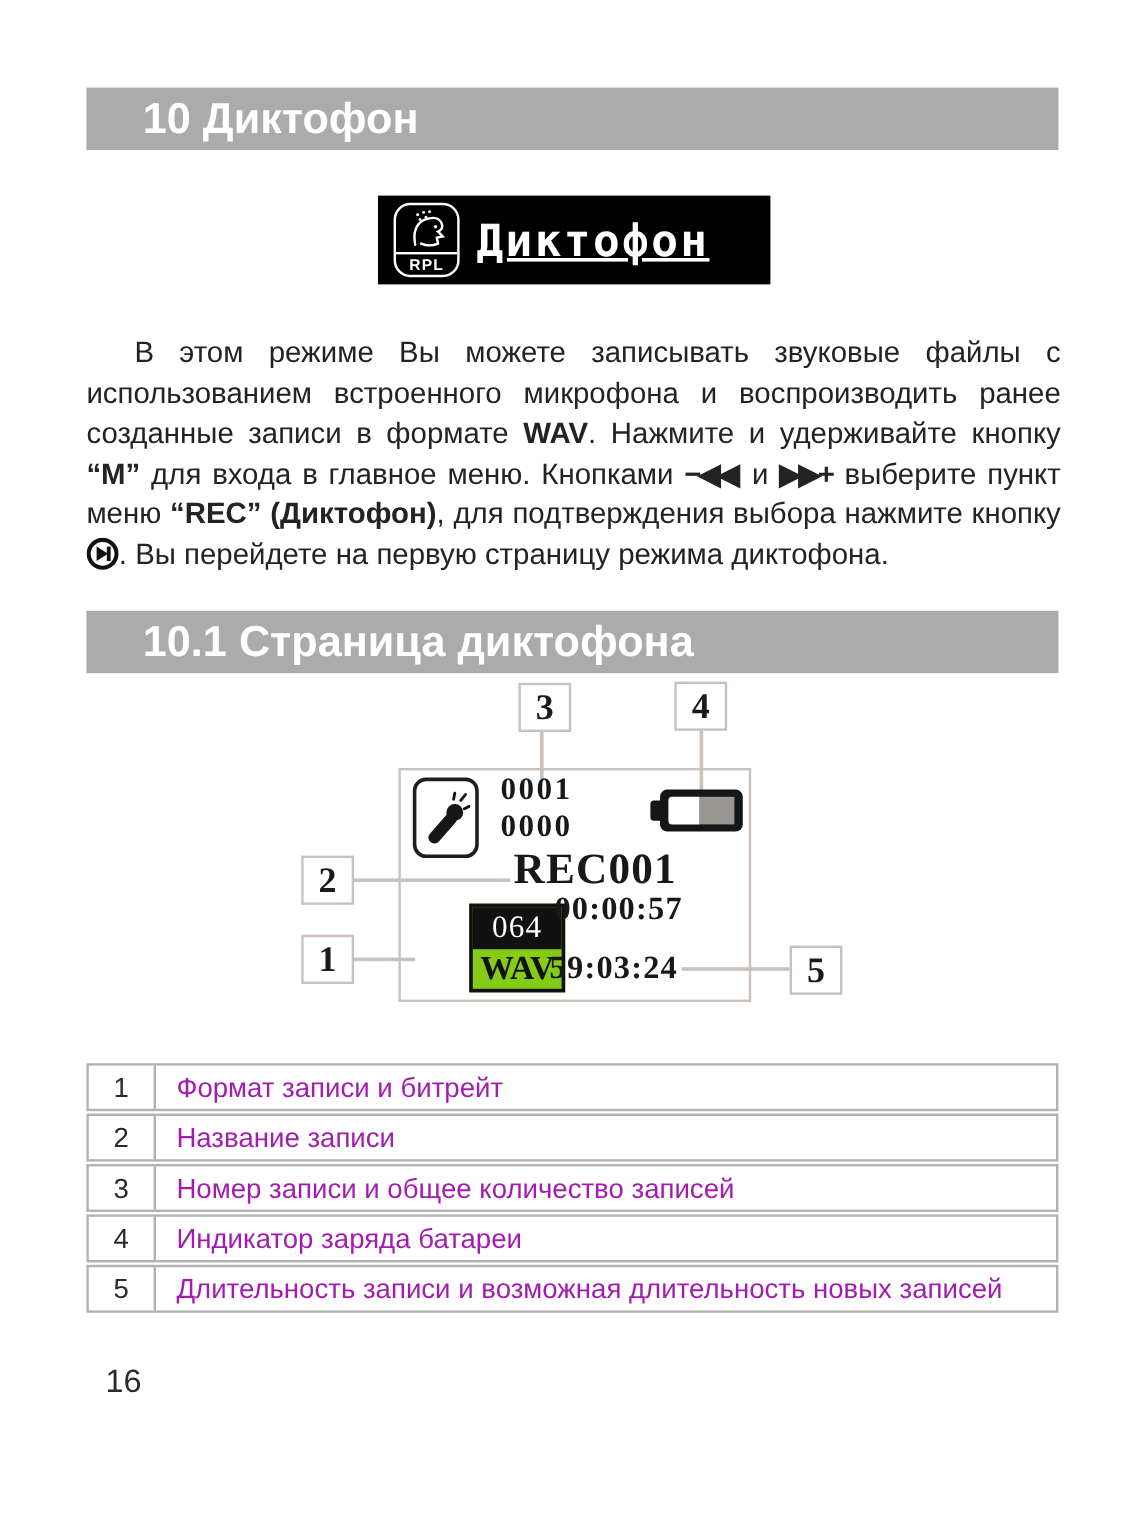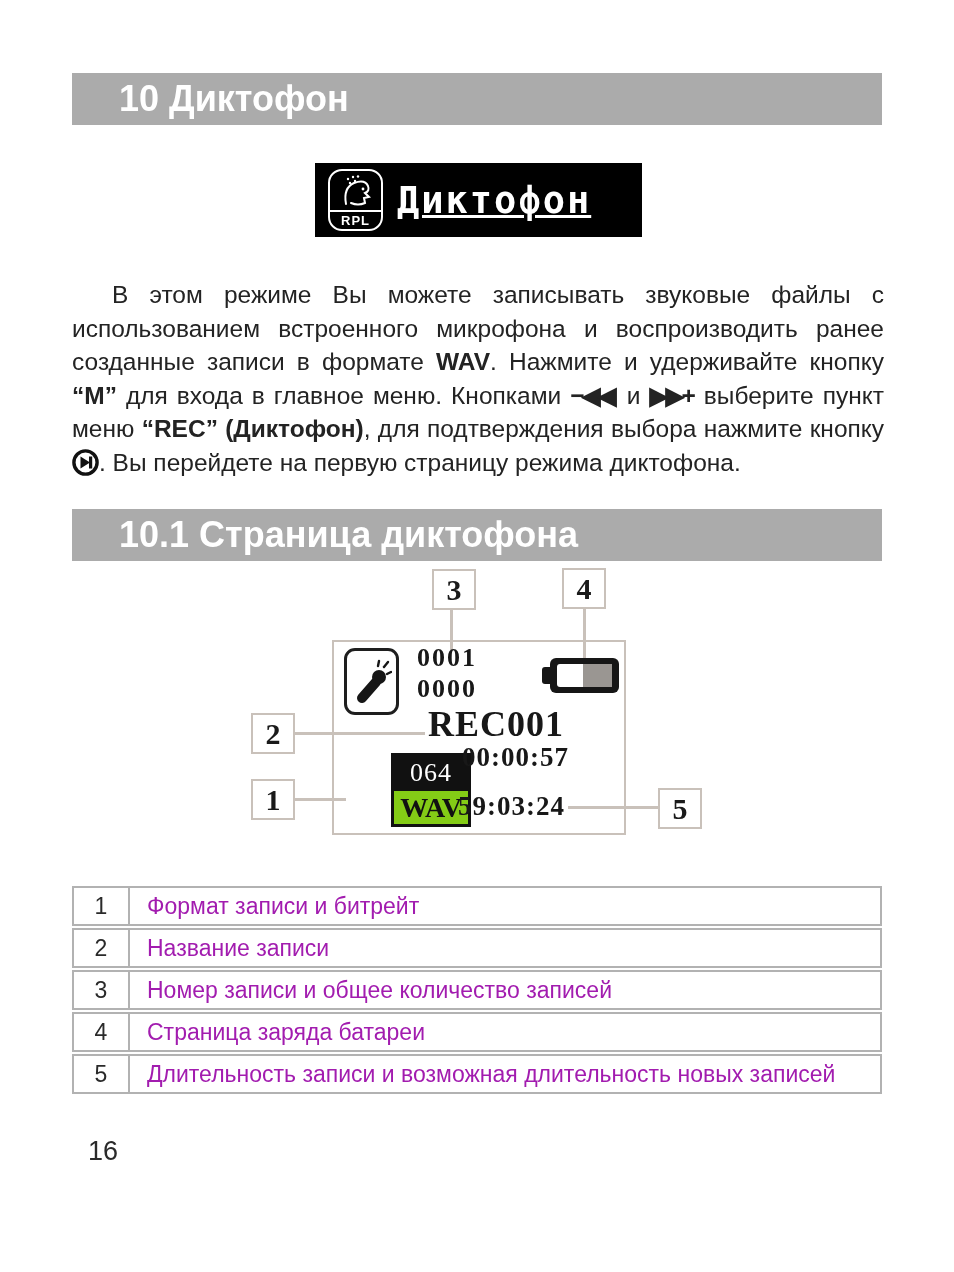--- a/index.html
+++ b/index.html
@@ -230,21 +230,21 @@
   <div class="trow">
     <div class="tnum">2</div>
     <div class="tdesc">Название записи</div>
   </div>
   <div class="trow">
     <div class="tnum">3</div>
     <div class="tdesc">Номер записи и общее количество записей</div>
   </div>
   <div class="trow">
     <div class="tnum">4</div>
-    <div class="tdesc">Страница заряда батареи</div>
+    <div class="tdesc">Индикатор заряда батареи</div>
   </div>
   <div class="trow">
     <div class="tnum">5</div>
     <div class="tdesc">Длительность  записи и возможная длительность новых записей</div>
   </div>
 </div>
 
 <div class="page-number">16</div>
 
 </body></html>

